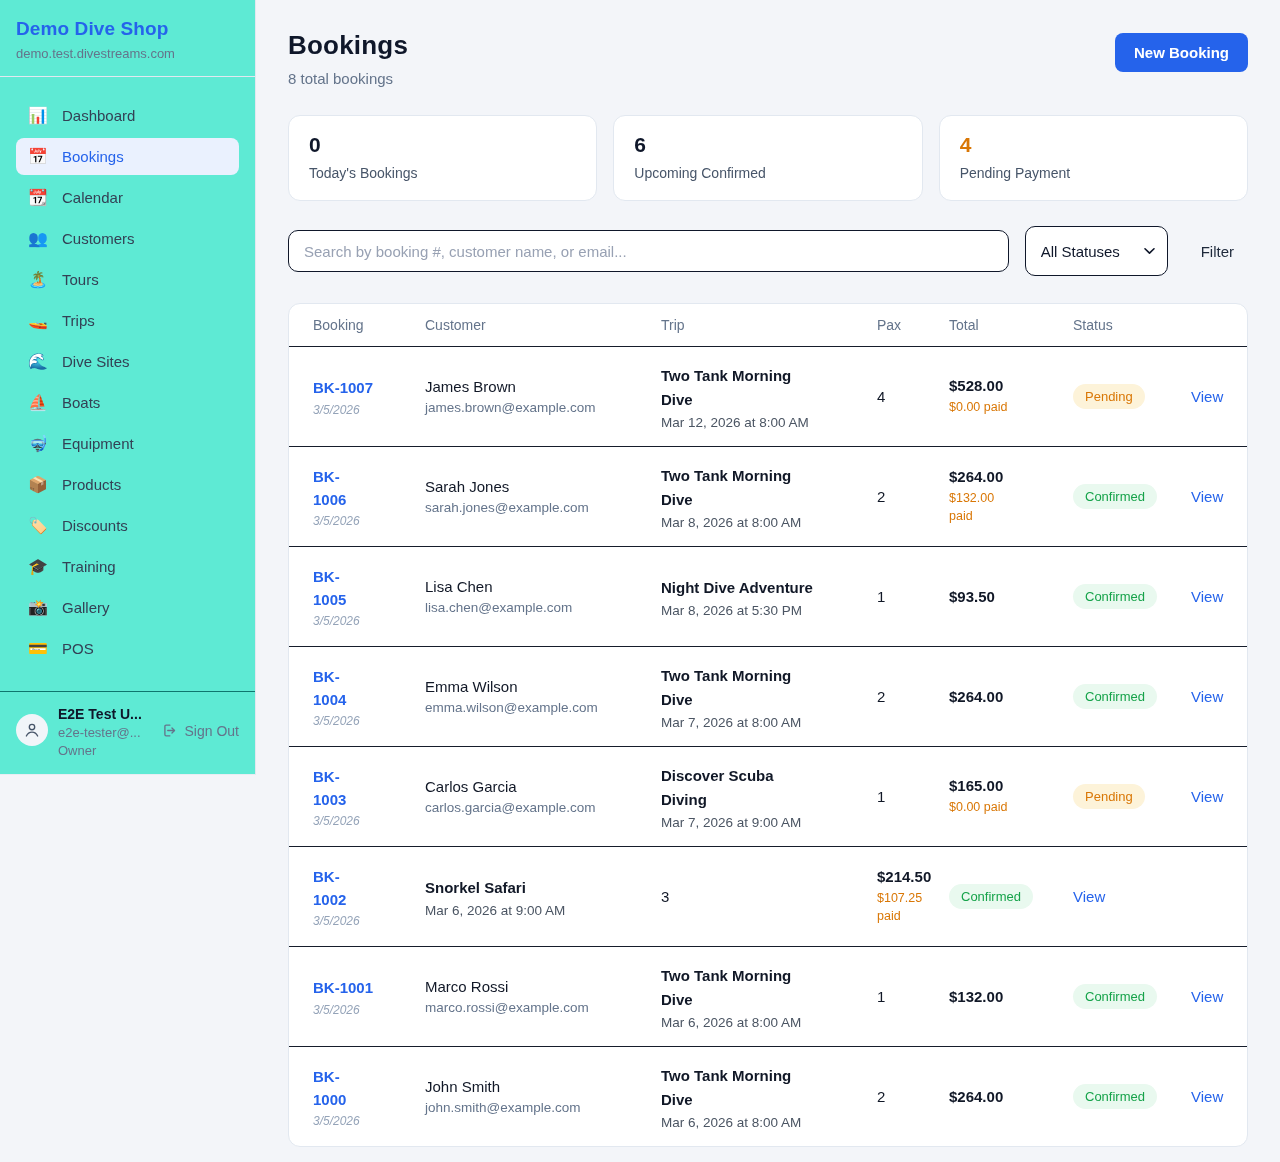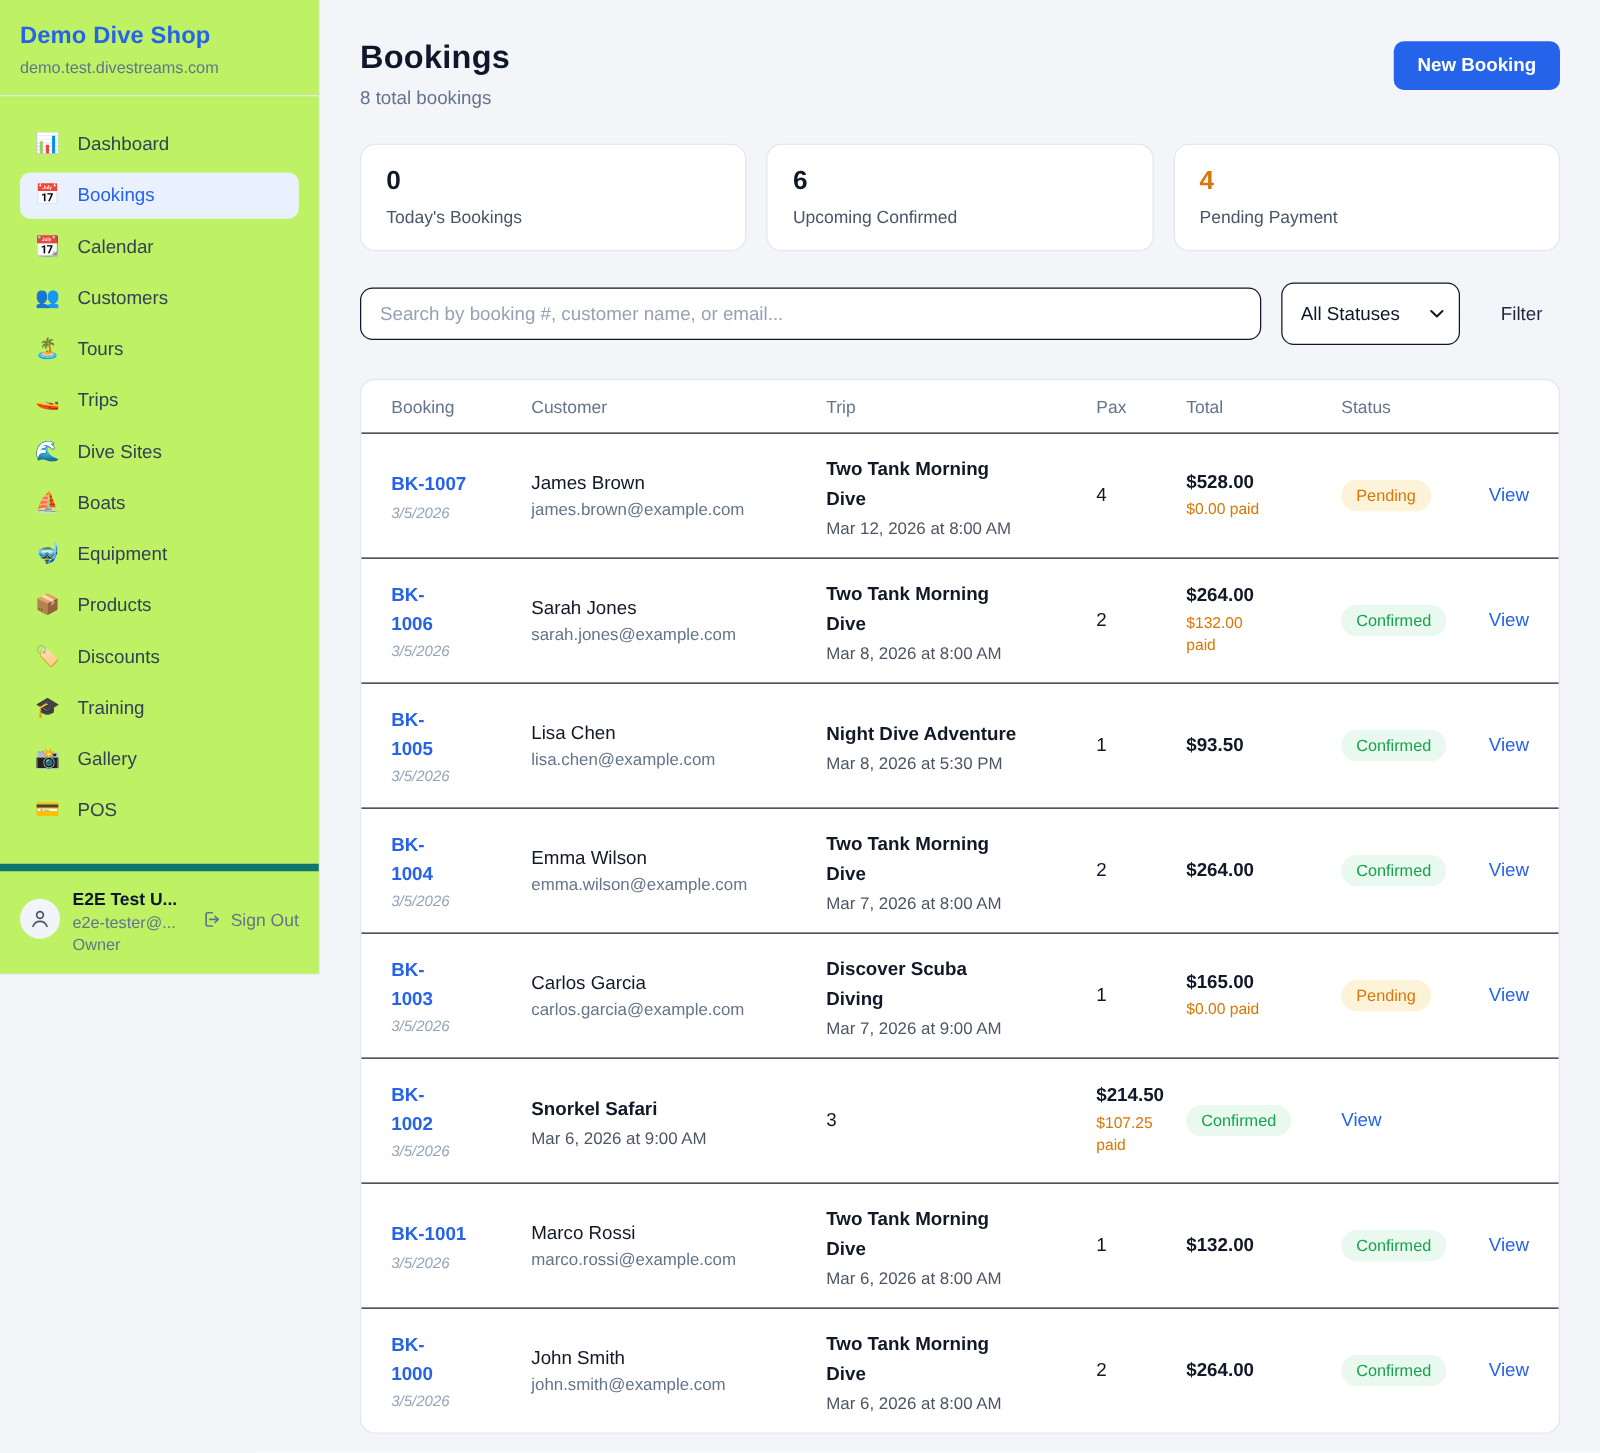--- a/index.html
+++ b/index.html
@@ -7,35 +7,35 @@
   body {
     width:1280px; height:1162px; position:relative;
     background:#f3f5f9; color:#0f172a;
     font-family:"Liberation Sans", sans-serif;
     -webkit-font-smoothing:antialiased;
   }
 
   
   .sidebar {
     position:absolute; top:0; left:0; width:256px;
-    background:#bef264; border-right:1px solid #e2e8f0; border-bottom:1px solid #e8edf3;
+    background:#5eead4; border-right:1px solid #e2e8f0; border-bottom:1px solid #e8edf3;
   }
   .sb-header { padding:18px 16px 15px; border-bottom:1px solid #e2e8f0; }
   .sb-title { font-size:19px; font-weight:700; color:#2563eb; letter-spacing:.1px; }
   .sb-domain { font-size:13px; color:#64748b; margin-top:6px; }
   .nav { padding:20px 16px 8px; }
   .nav-item {
     display:flex; align-items:center; gap:14px;
     padding:10px 12px; margin-bottom:4px; border-radius:8px;
     font-size:15px; color:#334155; cursor:pointer;
   }
   .nav-item.active { background:#eaf1fe; color:#2563eb; font-weight:500; }
   .nav-icon { font-size:16px; width:20px; text-align:center; line-height:1; }
   .sb-footer {
-    border-top:6px solid #0f766e; margin-top:12px;
+    border-top:1px solid #0f766e; margin-top:12px;
     padding:14px 16px 16px; display:flex; gap:10px; align-items:flex-start;
   }
   .avatar {
     flex:0 0 32px; width:32px; height:32px; border-radius:50%;
     background:#f1f5f9; display:flex; align-items:center; justify-content:center; margin-top:8px;
   }
   .u-info { min-width:0; }
   .u-name { font-size:14px; font-weight:700; color:#0f172a; white-space:nowrap; }
   .u-email, .u-role { font-size:13px; color:#64748b; margin-top:3px; white-space:nowrap; }
   .signout {

